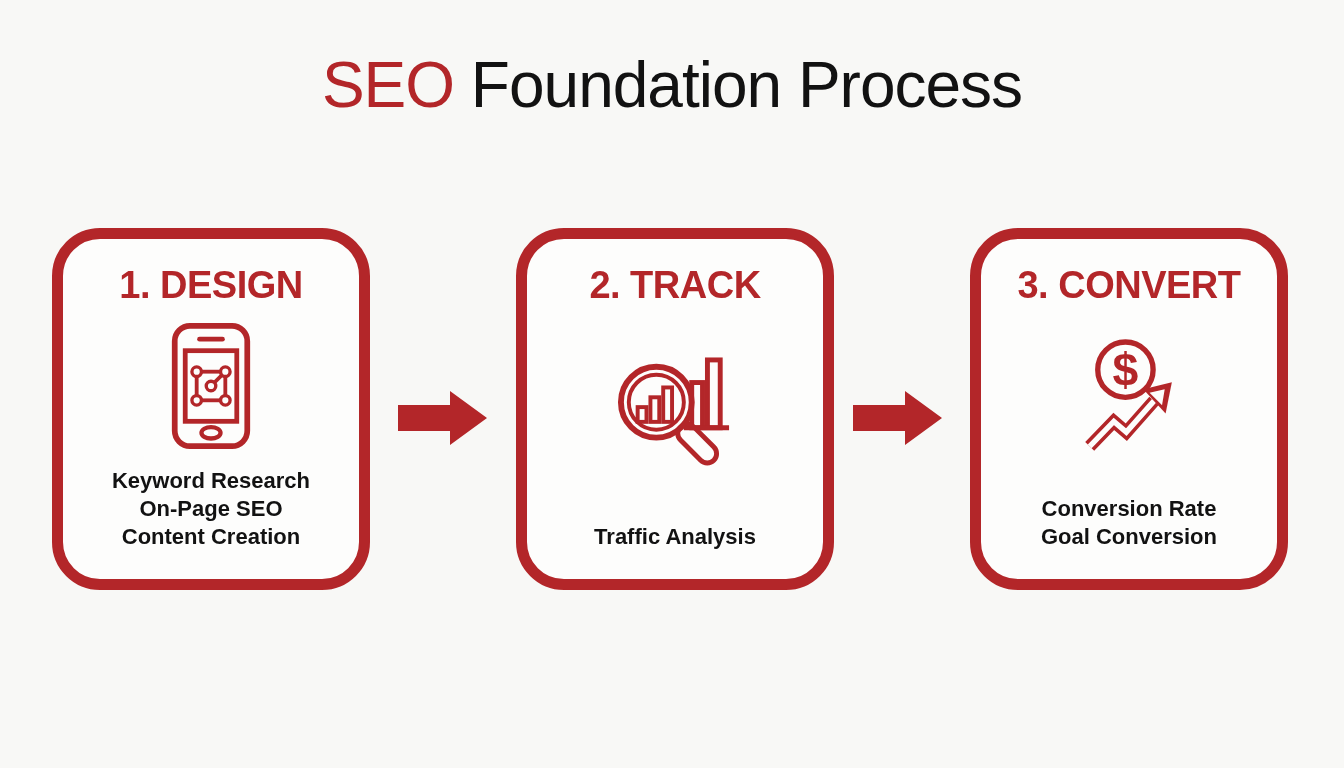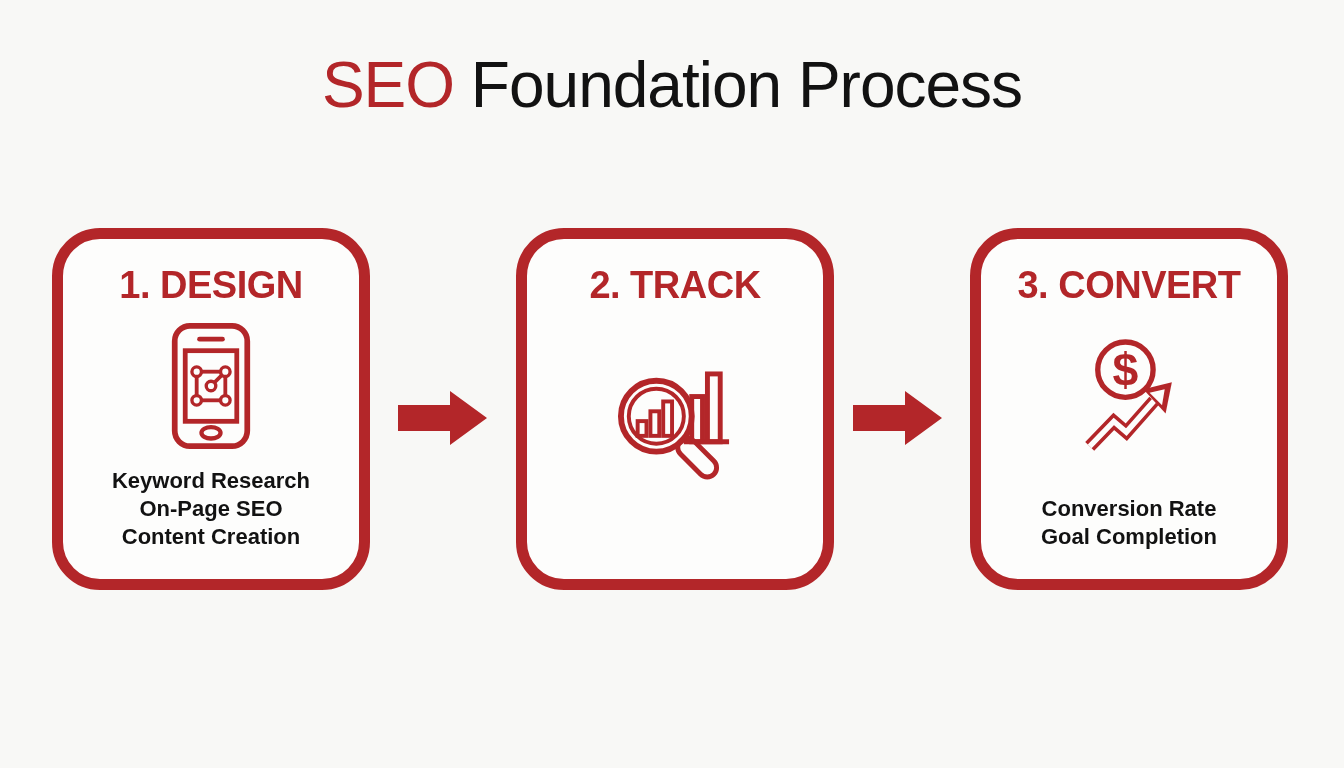--- a/index.html
+++ b/index.html
@@ -127,20 +127,21 @@
       <line class="st" x1="68" y1="74" x2="114" y2="74" stroke-width="5"></line>
       <rect class="st" x="64" y="65" width="48" height="19" rx="9.5" stroke-width="5" transform="rotate(45 66 74.5)"></rect>
       <circle class="st" cx="40" cy="48" r="36" stroke-width="6" fill="var(--card-bg)"></circle>
       <circle class="st" cx="40" cy="48" r="28" stroke-width="4"></circle>
       <rect class="st" x="21" y="53" width="9" height="15" stroke-width="4"></rect>
       <rect class="st" x="34" y="43" width="9" height="25" stroke-width="4"></rect>
       <rect class="st" x="47" y="33" width="9" height="35" stroke-width="4"></rect>
     </svg>
   </div>
   <div class="card-lines">
+    <div>Traffic Analysis</div>
   </div>
 </section>
 
 <svg class="arrow arrow-2" width="90" height="60" viewBox="0 0 90 60">
   <polygon points="0,17 52,17 52,3 89,30 52,57 52,43 0,43"></polygon>
 </svg>
 
 <section class="card card-3">
   <h2 class="card-heading">3. CONVERT</h2>
   <div class="icon-wrap">
@@ -148,15 +149,15 @@
       <circle class="st" cx="52" cy="36" r="31" stroke-width="6"></circle>
       <text class="dollar" x="52" y="54" text-anchor="middle">$</text>
       <polyline class="st" points="12,122 39,94 53,106 84,71" stroke-width="14" stroke-linejoin="miter"></polyline>
       <polyline class="sw" points="12,122 39,94 53,106 84,71" stroke-width="6" stroke-linejoin="miter"></polyline>
       <polygon class="fa" points="72,58 104,50 97,85"></polygon>
       <polygon class="fw" points="79,62 96,58 93,76"></polygon>
     </svg>
   </div>
   <div class="card-lines">
     <div>Conversion Rate</div>
-    <div>Goal Completion</div>
+    <div>Goal Conversion</div>
   </div>
 </section>
 
 </body></html>

